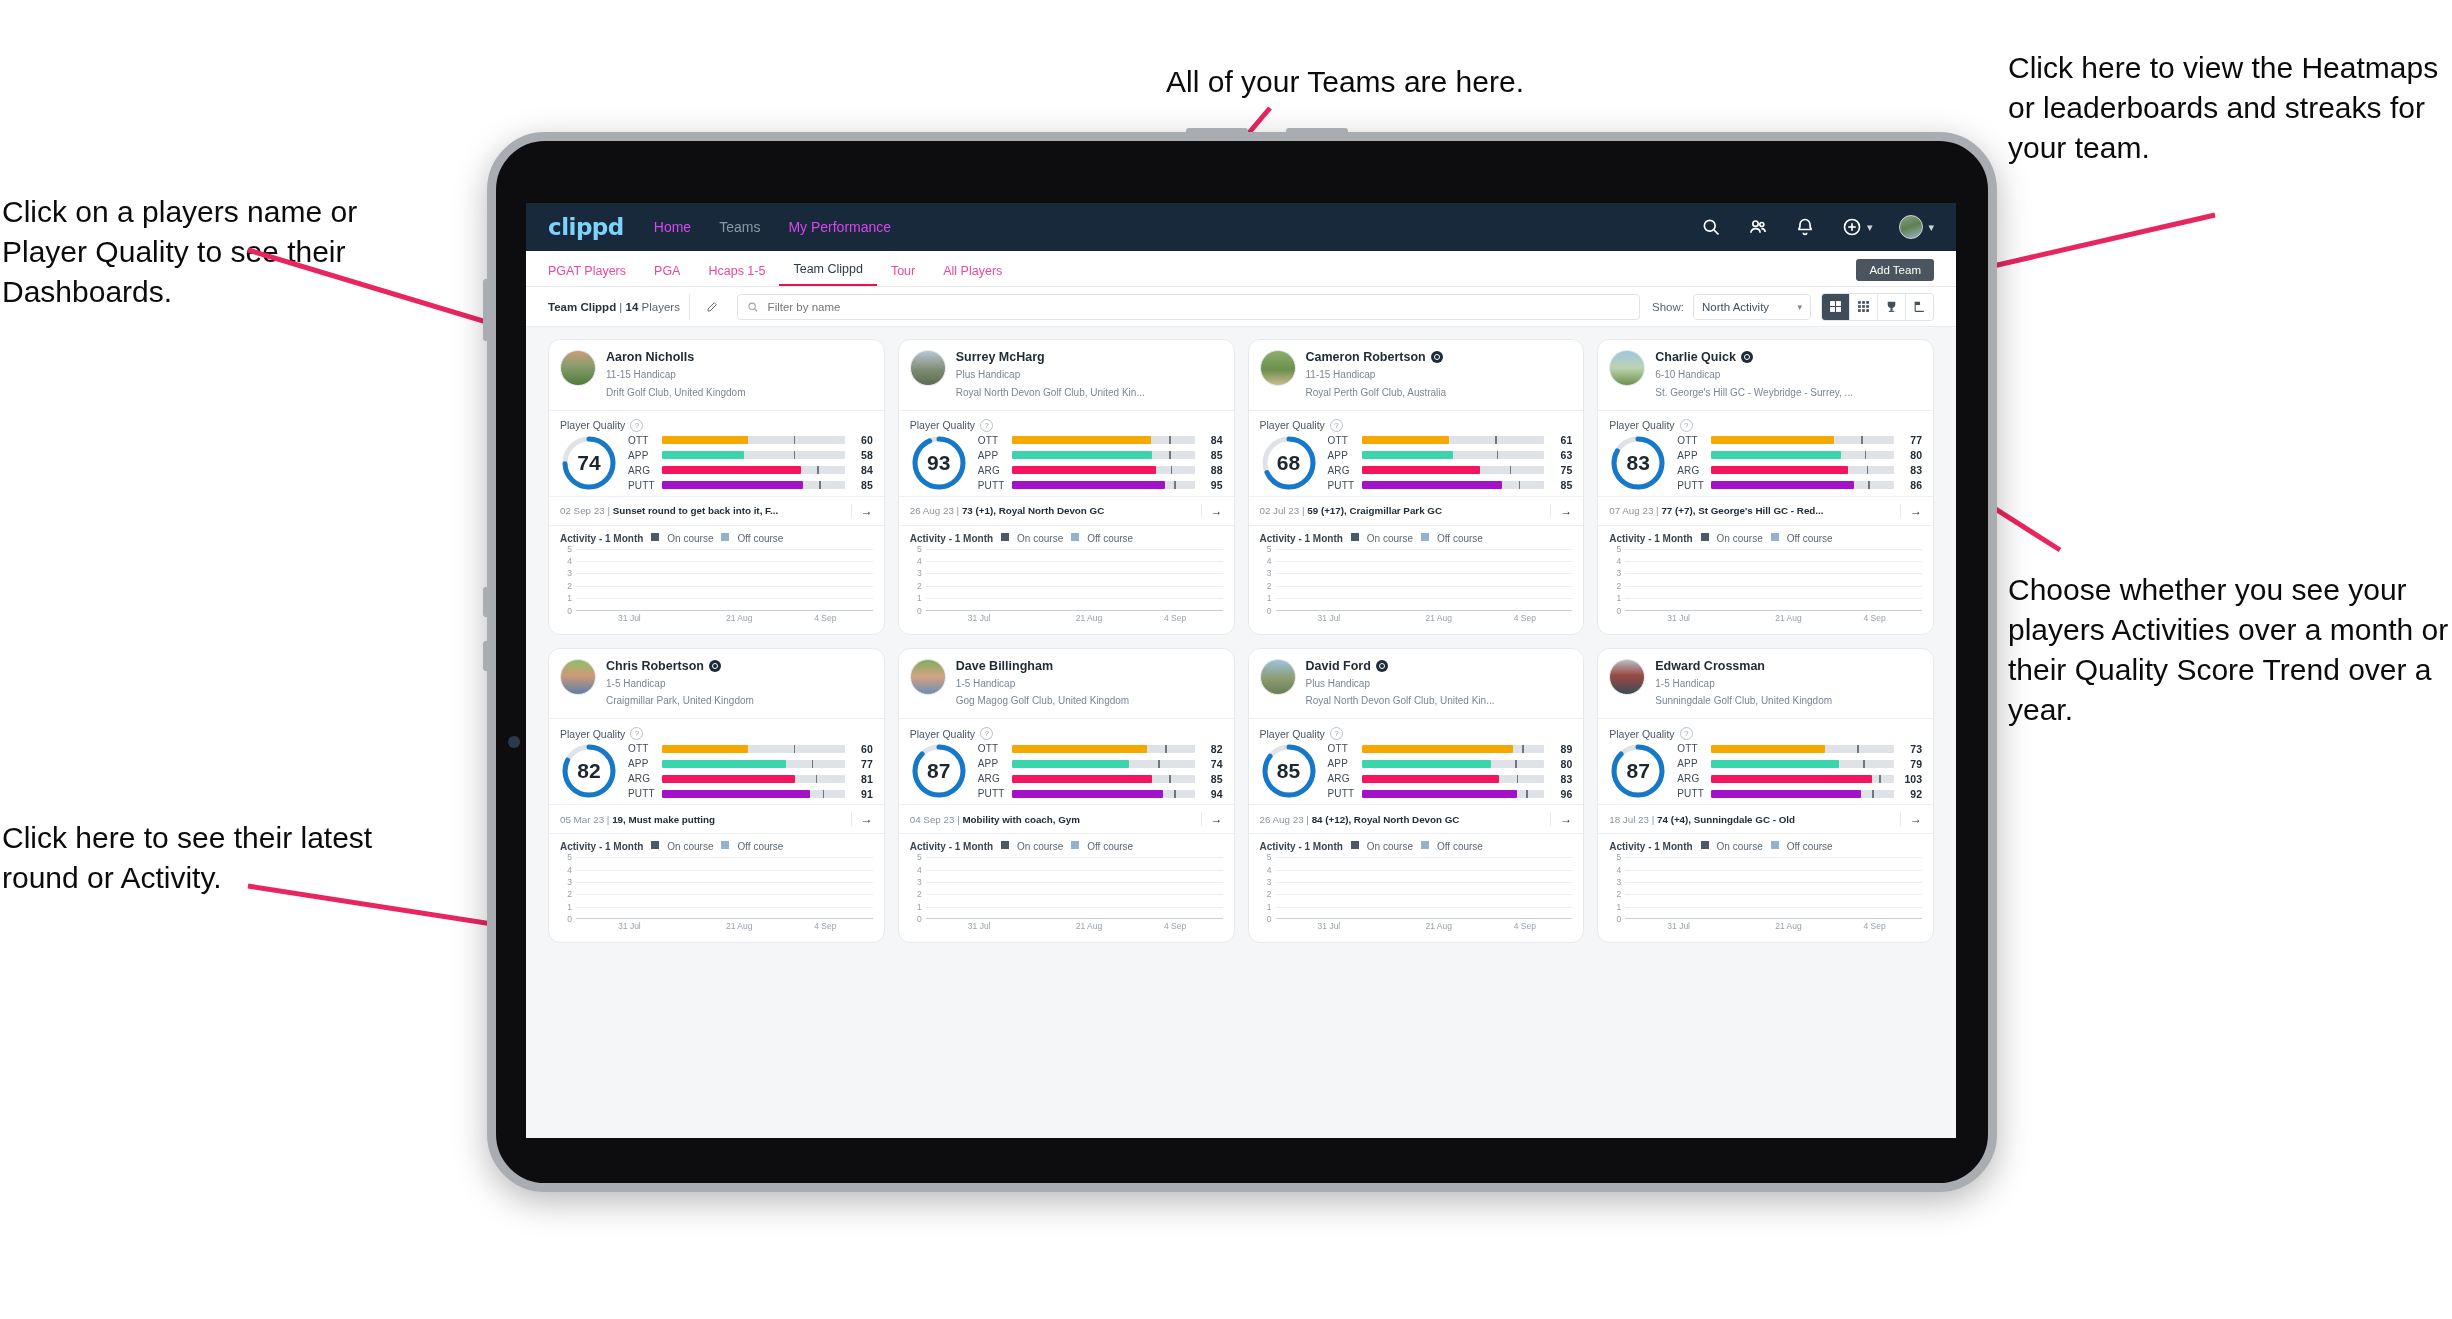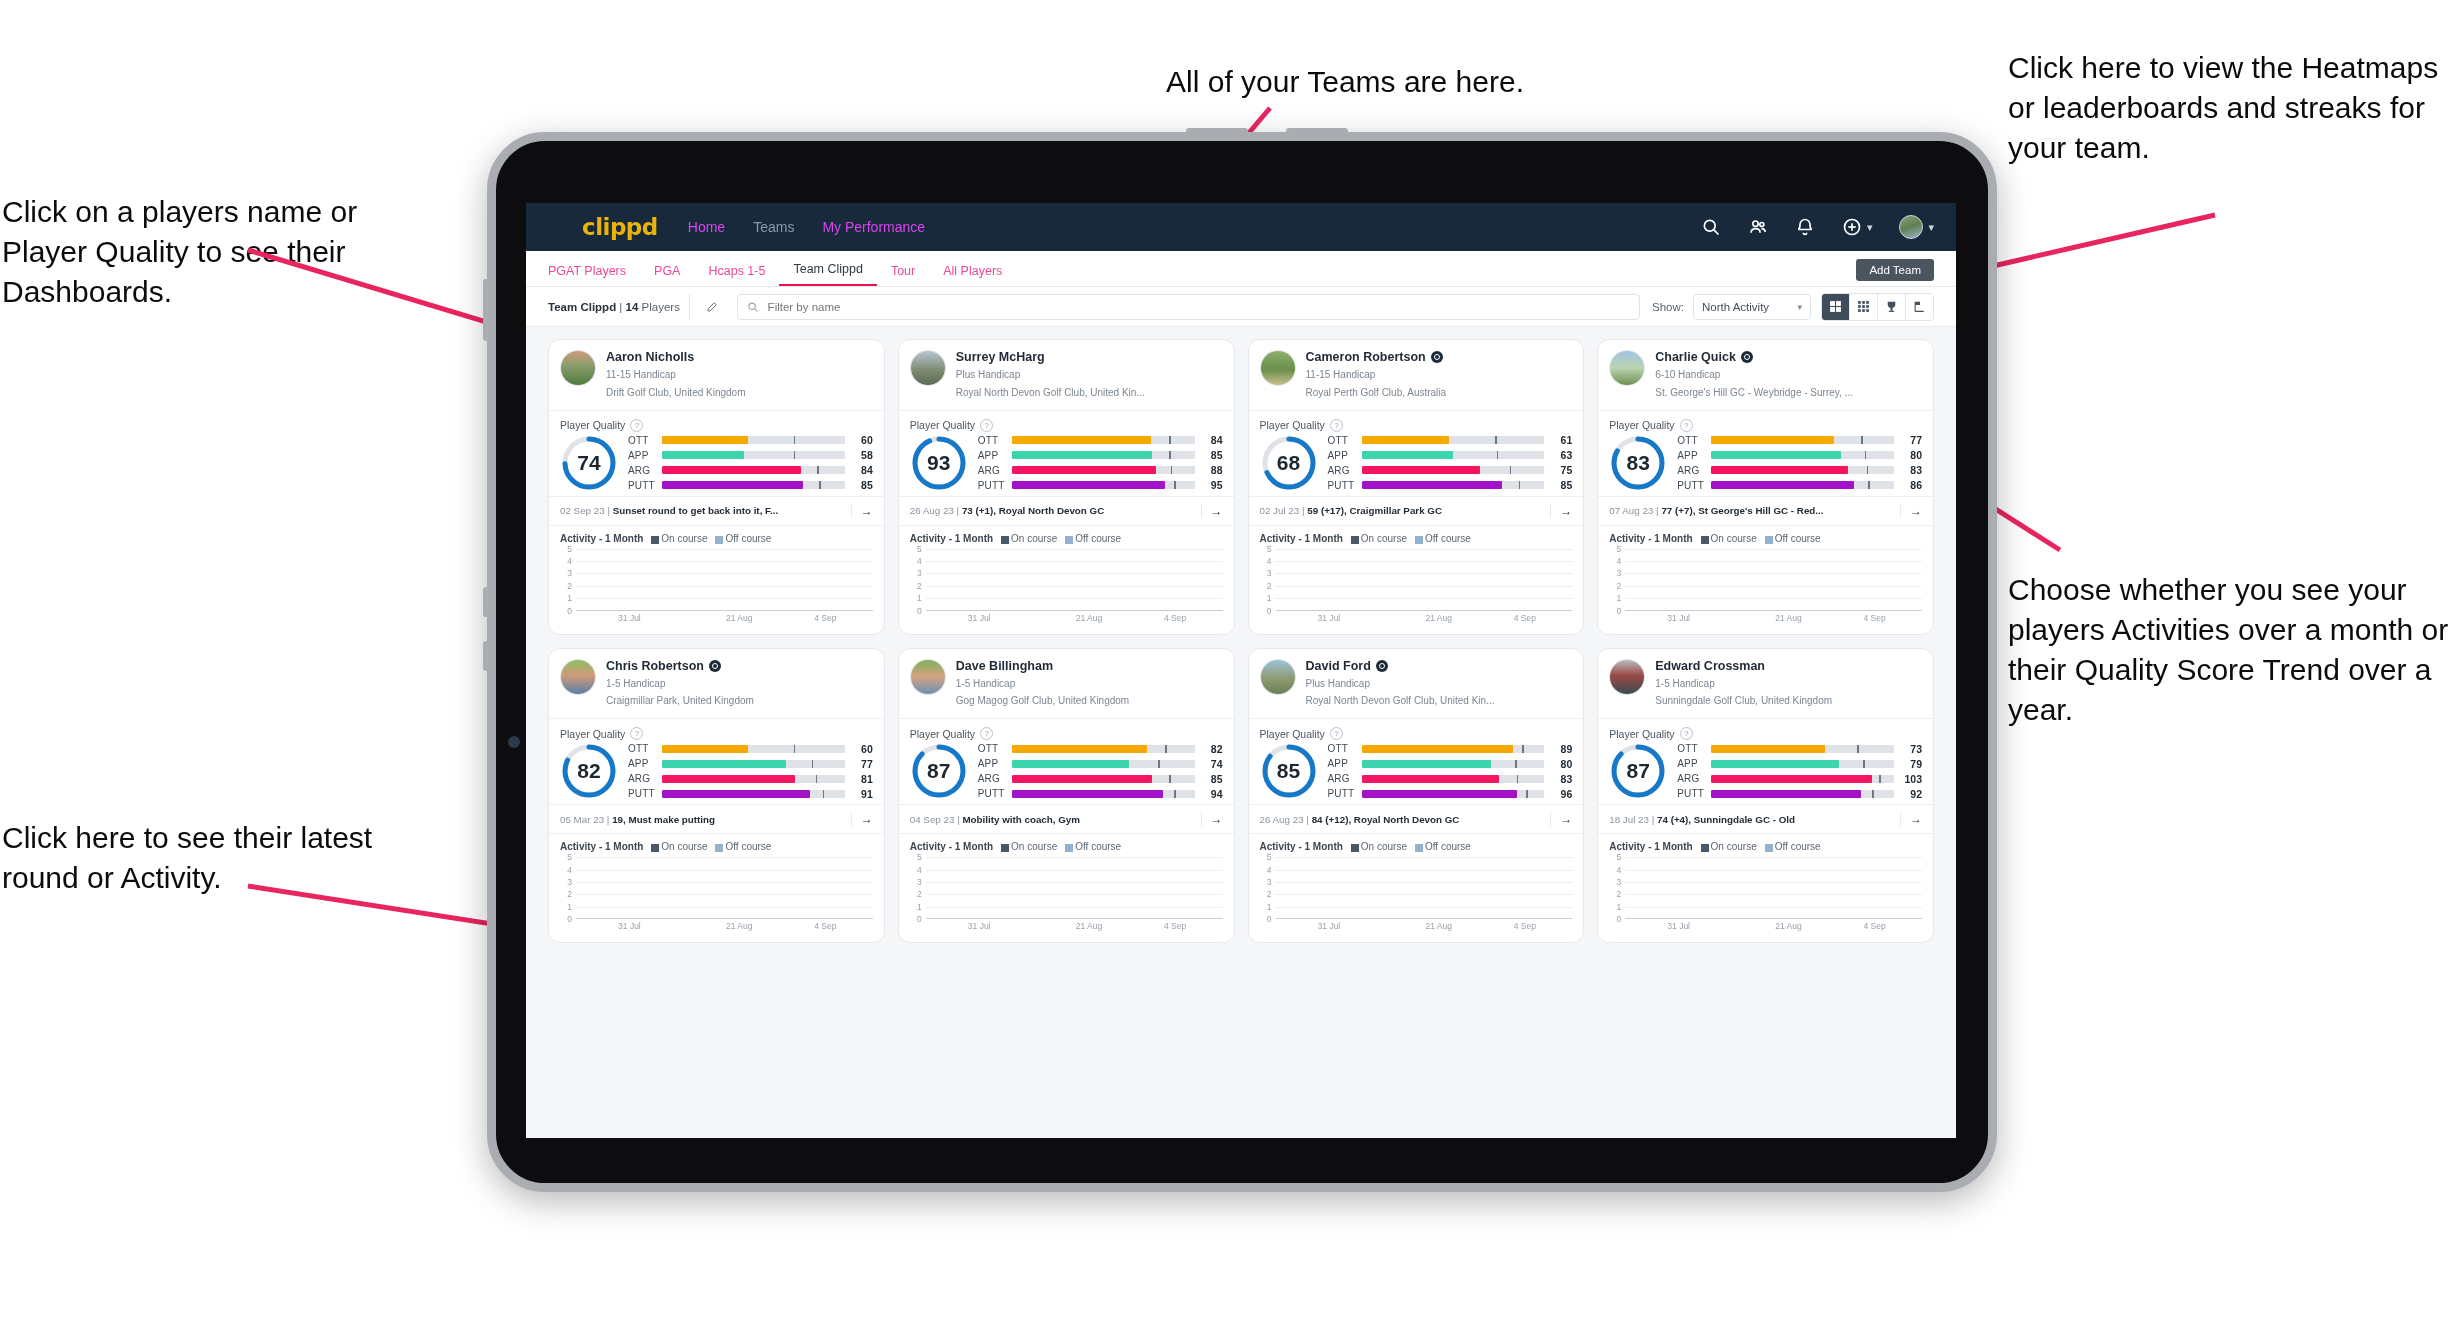--- a/index.html
+++ b/index.html
@@ -28,22 +28,22 @@
   .btn-left2{left:-13px;top:446px;width:10px;height:30px;}
   .btn-left3{left:-13px;top:500px;width:10px;height:30px;}
   .cam{position:absolute;left:12px;top:595px;width:12px;height:12px;border-radius:50%;background:#2a3a4a;}
 
   .screen{position:absolute;left:30px;top:62px;width:1430px;height:935px;
           background:#f5f6f8;overflow:hidden;}
 
   
   .navbar{height:48px;background:#17293a;display:flex;align-items:center;
           padding:0 22px;box-sizing:border-box;}
-  .logo{color:#eab308;font-size:23px;font-weight:700;letter-spacing:-.5px;
-        margin-right:30px;font-family:"DejaVu Sans",sans-serif;margin-left:34px;}
+  .logo{color:#7dd3fc;font-size:23px;font-weight:700;letter-spacing:-.5px;
+        margin-right:30px;font-family:"DejaVu Sans",sans-serif;}
   .navlink{color:#d946ef;font-size:14px;margin-right:28px;white-space:nowrap;}
   .navlink.dim{color:#8a99a7;}
   .nav-right{margin-left:auto;display:flex;align-items:center;gap:27px;}
   .nicon{width:20px;height:20px;display:block;}
   .nicon svg{width:100%;height:100%;display:block;}
   .avatar-nav{width:22px;height:22px;border-radius:50%;
        background:linear-gradient(160deg,#8aa37b 0%,#5f7f52 48%,#9bb6c9 100%);
        border:1px solid #cfd6dc;}
   .chev{display:flex;align-items:center;gap:5px;}
 
@@ -125,21 +125,21 @@
   .bval{width:22px;text-align:right;font-weight:700;color:#222c36;font-size:10.5px;}
 
   .round{display:flex;align-items:center;padding:7px 11px;border-top:1px solid #edeff2;
          border-bottom:1px solid #edeff2;font-size:9.8px;color:#8a939d;}
   .round b{color:#222c36;font-weight:700;}
   .round .txt{white-space:nowrap;overflow:hidden;text-overflow:ellipsis;flex:1;}
   .round .arr{margin-left:8px;color:#222c36;font-size:12px;border-left:1px solid #e9ebee;padding-left:9px;}
 
   .act{padding:7px 11px 9px 11px;}
   .act-head{display:flex;align-items:center;gap:8px;font-size:10px;color:#3c4651;font-weight:700;}
-  .leg{display:flex;align-items:flex-end;gap:2px;font-weight:400;color:#5d6773;}
+  .leg{display:flex;align-items:flex-start;gap:8px;font-weight:400;color:#5d6773;}
   .sw{width:8px;height:8px;display:inline-block;}
   .sw.on{background:#49596a;}
   .sw.off{background:#93b2cd;}
   .chart{position:relative;height:76px;margin-top:5px;}
   .yax{position:absolute;left:0;top:0;bottom:14px;width:14px;}
   .ylab{position:absolute;right:2px;font-size:8.5px;color:#98a1ab;transform:translateY(-50%);}
   .plot{position:absolute;left:16px;right:0;top:0;bottom:14px;}
   .gl{position:absolute;left:0;right:0;height:1px;background:#eceef1;}
   .axis{position:absolute;left:0;right:0;bottom:0;height:1px;background:#c8ced4;}
   .bar{position:absolute;bottom:0;width:17px;}

